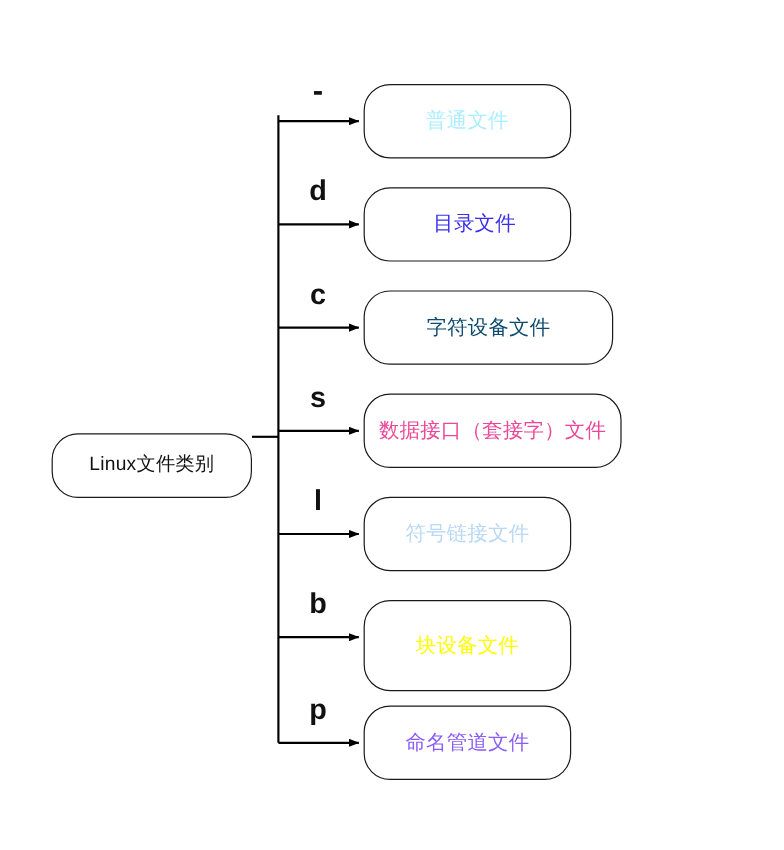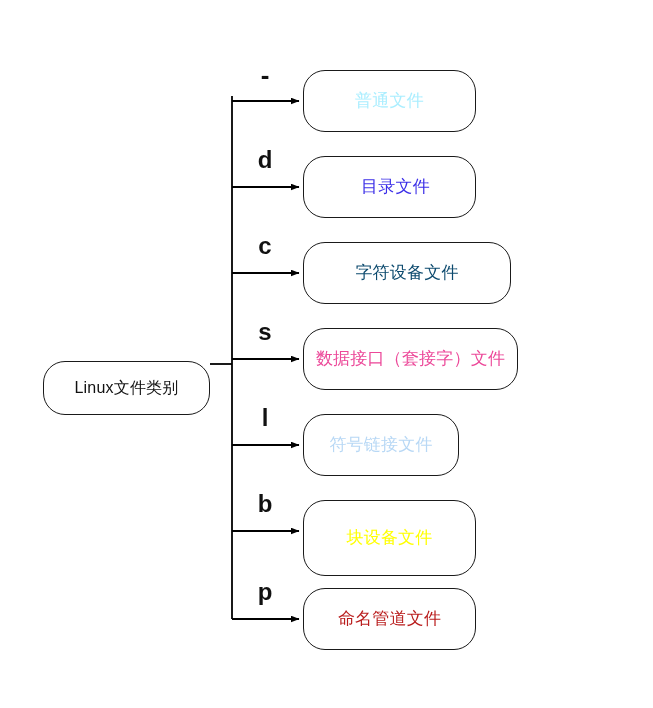--- a/index.html
+++ b/index.html
@@ -104,28 +104,28 @@
       </div>
       <div class="node" style="left: 303px; top: 156px; width: 173px; height: 62px; padding-left: 12px;">
         <span class="node-label" style="color: rgb(59, 46, 232);">目录文件</span>
       </div>
       <div class="node" style="left: 303px; top: 242px; width: 208px; height: 62px;">
         <span class="node-label" style="color: #0c4a6e;">字符设备文件</span>
       </div>
       <div class="node" style="left: 303px; top: 328px; width: 215px; height: 62px;">
         <span class="node-label" style="color: #ec4899;">数据接口（套接字）文件</span>
       </div>
-      <div class="node" style="left: 303px; top: 414px; width: 156px; height: 62px;">
+      <div class="node" style="left: 303px; top: 414px; width: 173px; height: 62px;">
         <span class="node-label" style="color: rgb(184, 216, 245);">符号链接文件</span>
       </div>
       <div class="node" style="left: 303px; top: 500px; width: 173px; height: 76px;">
         <span class="node-label" style="color: rgb(255, 255, 0);">块设备文件</span>
       </div>
       <div class="node" style="left: 303px; top: 588px; width: 173px; height: 62px;">
-        <span class="node-label" style="color: #b91c1c;">命名管道文件</span>
+        <span class="node-label" style="color: #8b5cf6;">命名管道文件</span>
       </div>
     </div>
   <div id="labels-layer">
       <div class="edge-label dash" style="left: 245px; top: 62px;">-</div>
       <div class="edge-label" style="left: 245px; top: 148px;">d</div>
       <div class="edge-label" style="left: 245px; top: 234px;">c</div>
       <div class="edge-label" style="left: 245px; top: 320px;">s</div>
       <div class="edge-label" style="left: 245px; top: 406px;">l</div>
       <div class="edge-label" style="left: 245px; top: 492px;">b</div>
       <div class="edge-label" style="left: 245px; top: 580px;">p</div>

